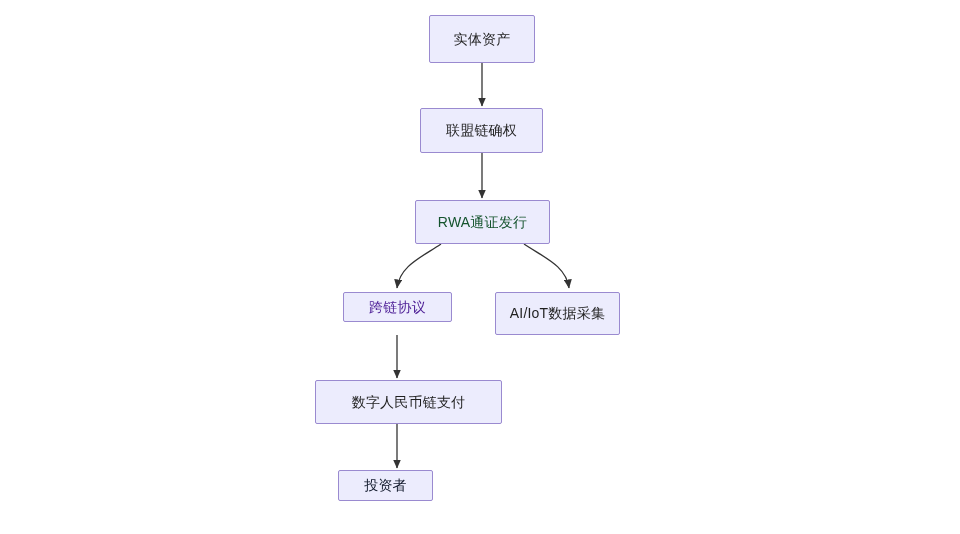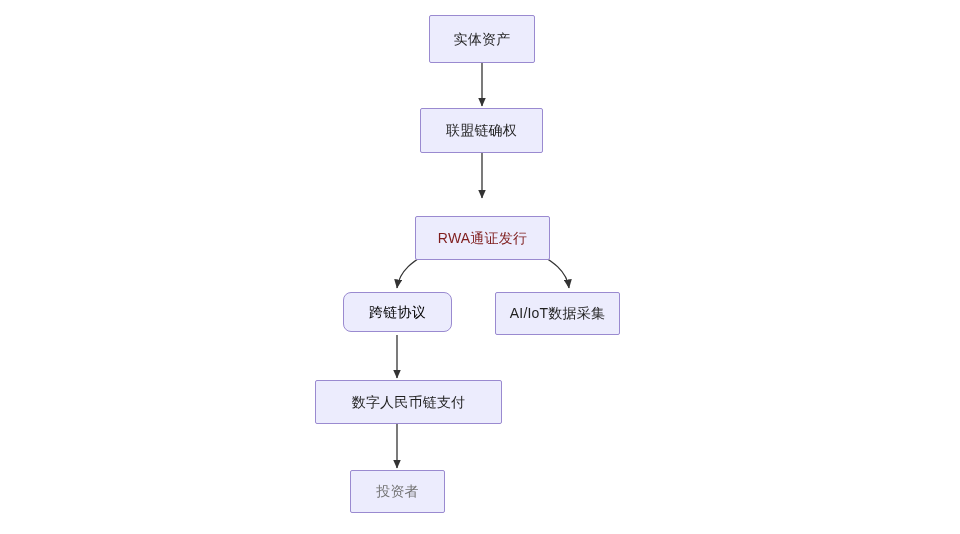--- a/index.html
+++ b/index.html
@@ -74,33 +74,33 @@
   </svg>
 
   <div class="flow-node" id="node-physical-asset" style="left: 429px; top: 15px; width: 106px; height: 48px; background: rgb(236, 236, 253); border-color: rgb(154, 138, 208); color: rgb(31, 31, 31);">
     <span class="node-label">实体资产</span>
   </div>
 
   <div class="flow-node" id="node-consortium-chain-rights" style="left: 420px; top: 108px; width: 123px; height: 45px; background: rgb(236, 236, 253); border-color: rgb(154, 138, 208); color: rgb(31, 31, 31);">
     <span class="node-label">联盟链确权</span>
   </div>
 
-  <div class="flow-node" id="node-rwa-token-issuance" style="left: 415px; top: 200px; width: 135px; height: 44px; background: rgb(236, 236, 253); border-color: rgb(154, 138, 208); color: #7f1d1d; margin-top: 16px;">
+  <div class="flow-node" id="node-rwa-token-issuance" style="left: 415px; top: 200px; width: 135px; height: 44px; background: rgb(236, 236, 253); border-color: rgb(154, 138, 208); color: #14532d;">
     <span class="node-label">RWA通证发行</span>
   </div>
 
-  <div class="flow-node" id="node-cross-chain-protocol" style="left: 343px; top: 292px; width: 109px; height: 40px; background: rgb(236, 236, 253); border-color: rgb(154, 138, 208); color: #000000; border-radius: 8px;">
+  <div class="flow-node" id="node-cross-chain-protocol" style="left: 343px; top: 292px; width: 109px; height: 30px; background: rgb(236, 236, 253); border-color: rgb(154, 138, 208); color: #4c1d95;">
     <span class="node-label">跨链协议</span>
   </div>
 
   <div class="flow-node" id="node-ai-iot-data-collection" style="left: 495px; top: 292px; width: 125px; height: 43px; background: rgb(236, 236, 253); border-color: rgb(154, 138, 208); color: rgb(31, 31, 31);">
     <span class="node-label">AI/IoT数据采集</span>
   </div>
 
   <div class="flow-node" id="node-digital-rmb-chain-payment" style="left: 315px; top: 380px; width: 187px; height: 44px; background: rgb(236, 236, 253); border-color: rgb(154, 138, 208); color: rgb(31, 31, 31);">
     <span class="node-label">数字人民币链支付</span>
   </div>
 
-  <div class="flow-node" id="node-investor" style="left: 350px; top: 470px; width: 95px; height: 43px; background: rgb(236, 236, 253); border-color: rgb(154, 138, 208); color: #737373;">
+  <div class="flow-node" id="node-investor" style="left: 338px; top: 470px; width: 95px; height: 31px; background: rgb(236, 236, 253); border-color: rgb(154, 138, 208); color: #0f172a;">
     <span class="node-label">投资者</span>
   </div>
 
 </div>
 
 </body></html>

